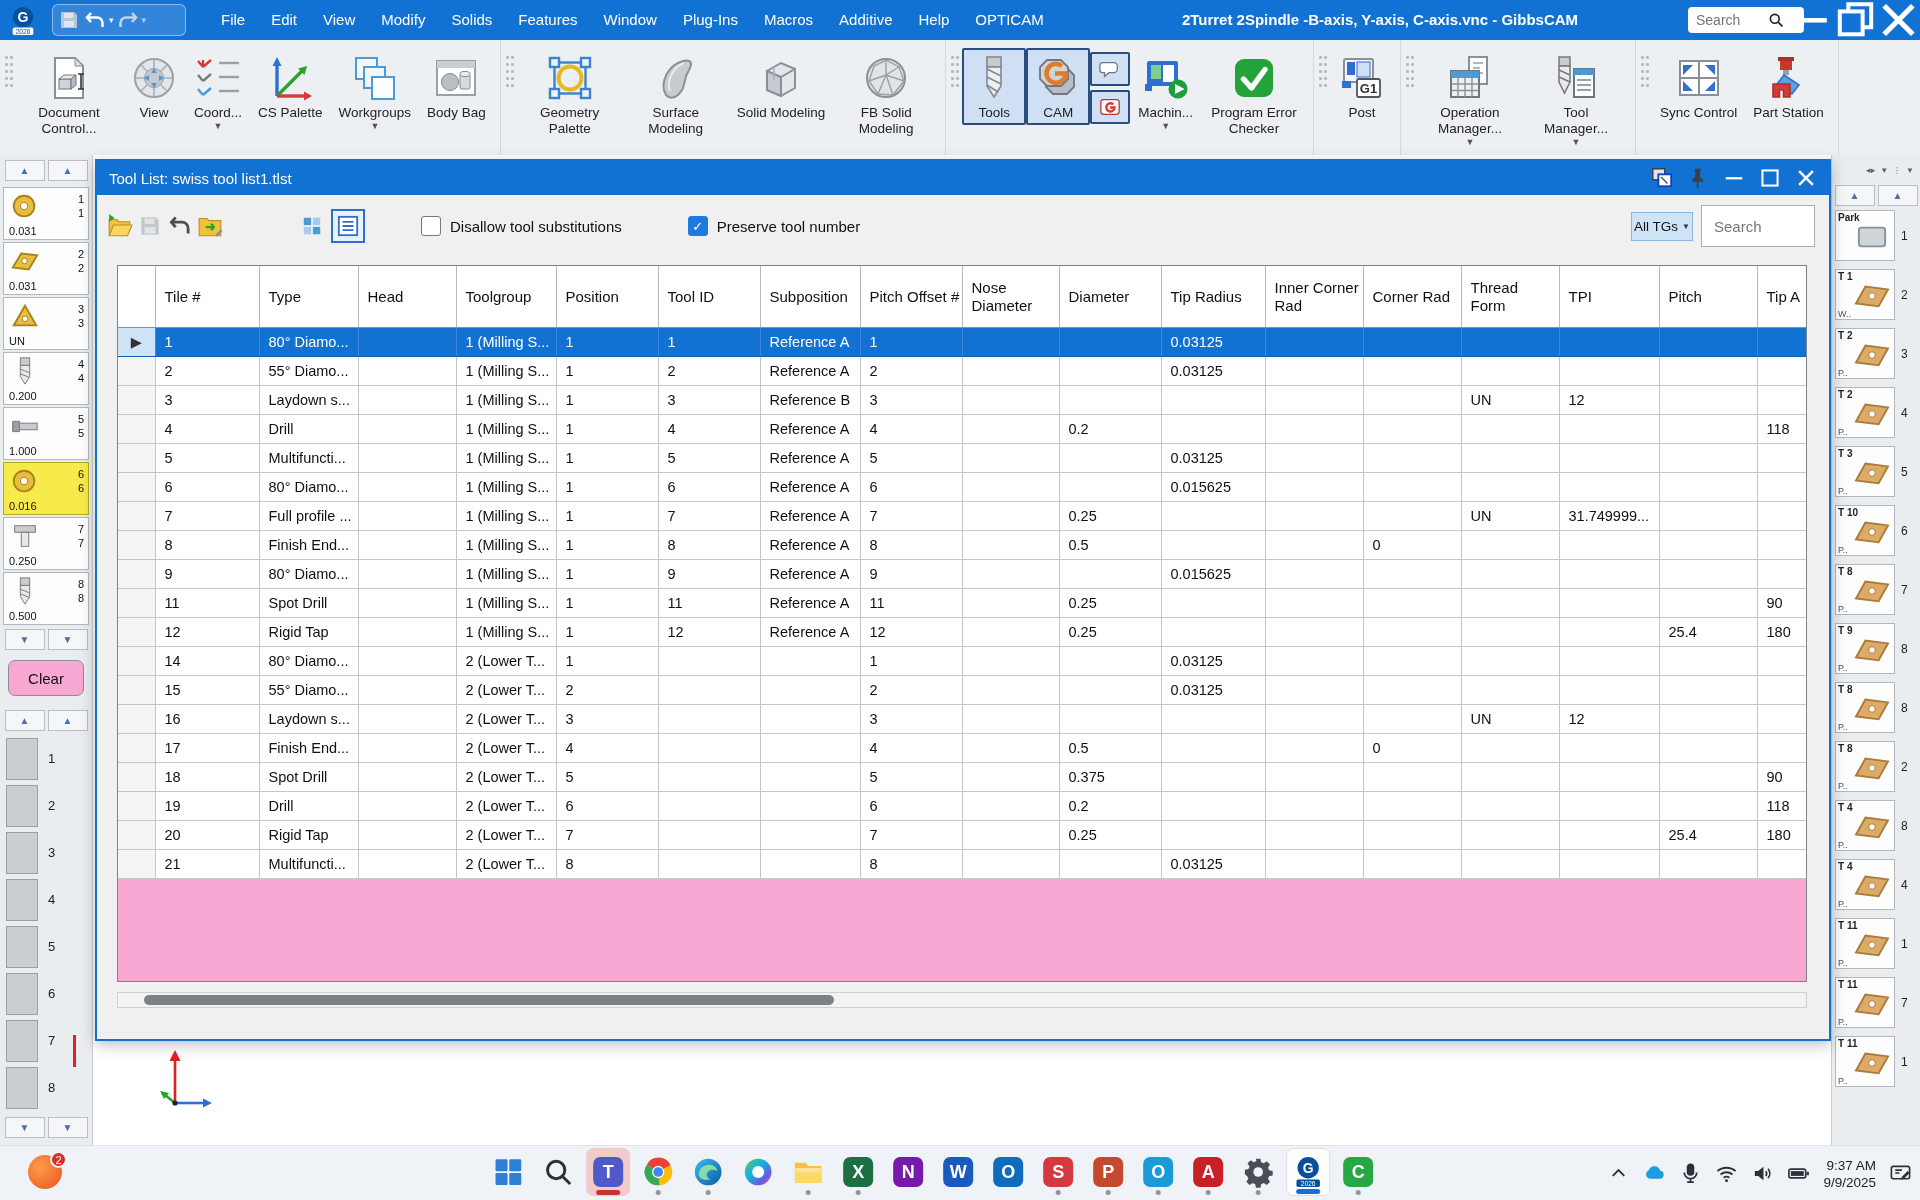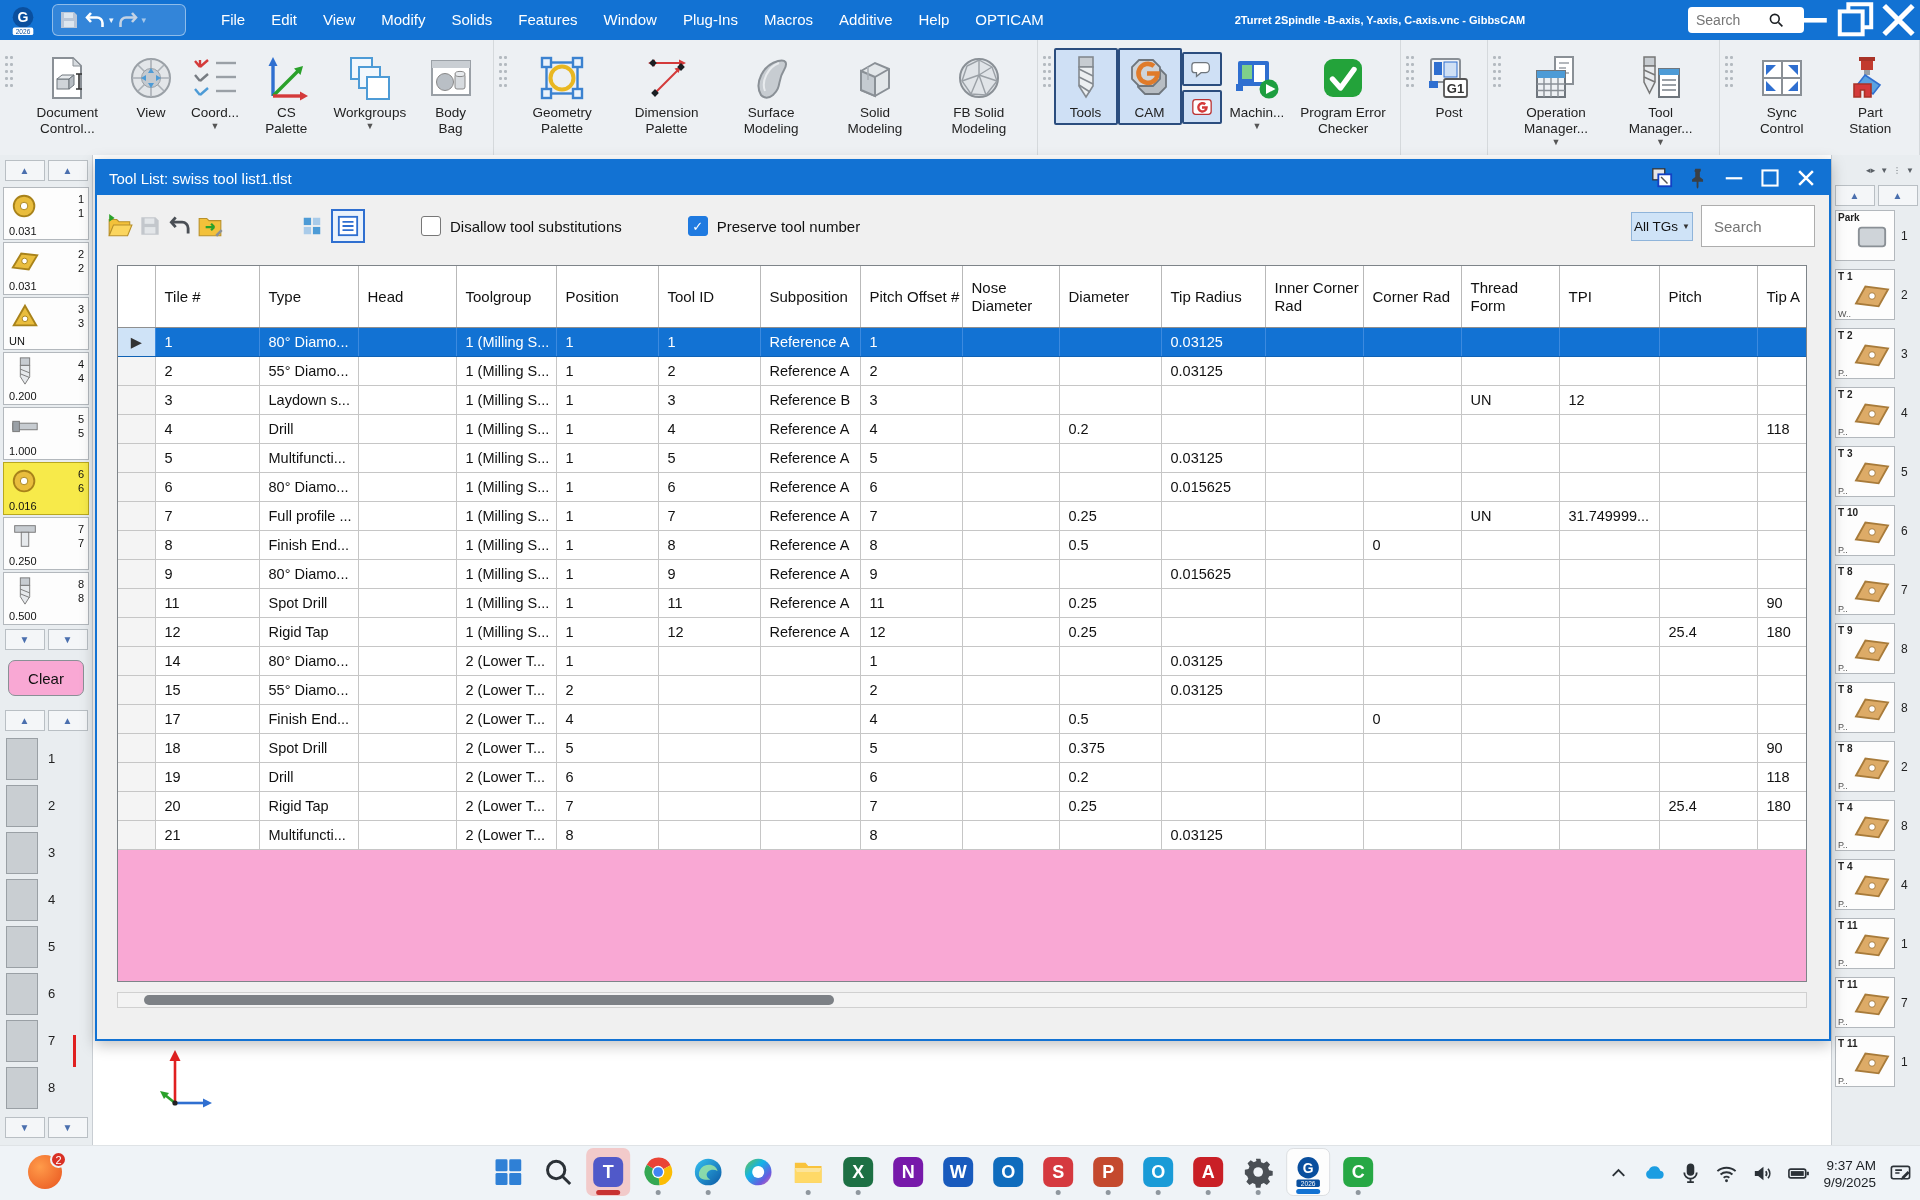--- a/index.html
+++ b/index.html
@@ -13,21 +13,21 @@
             display:flex;align-items:center;color:#fff;}
   #app-logo{width:30px;height:30px;margin-left:8px;}
   #qat{margin-left:14px;width:124px;height:30px;background:rgba(255,255,255,.14);
        border:1px solid rgba(255,255,255,.45);border-radius:6px;display:flex;align-items:center;
        padding:0 4px;gap:2px;}
   #qat .qbtn{width:24px;height:24px;display:flex;align-items:center;justify-content:center;}
   .caret-w{font-size:9px;color:#fff;opacity:.9;}
   .caret-g{font-size:9px;color:#d7e4f2;opacity:.7;}
   #menubar{display:flex;margin-left:22px;}
   .menu-item{padding:0 13px;font-size:15px;line-height:40px;color:#fff;cursor:default;}
-  #win-title{position:absolute;left:1100px;width:560px;text-align:center;font-size:11px;
+  #win-title{position:absolute;left:1100px;width:560px;text-align:center;font-size:15px;
              font-weight:bold;color:#fff;top:0;line-height:40px;white-space:nowrap;}
   #top-search{position:absolute;left:1688px;top:7px;width:104px;height:26px;background:#fff;
               border-radius:4px;display:flex;align-items:center;padding:0 6px;}
   #top-search input{border:none;outline:none;width:70px;font-size:14px;font-style:normal;
               color:#222;background:transparent;font-family:"Liberation Sans",sans-serif;}
   #top-search .svgic{width:16px;height:16px;}
   .win-btn{width:43px;height:40px;display:flex;align-items:center;justify-content:center;}
   #win-controls{position:absolute;right:0;top:0;display:flex;}
 
   
@@ -327,39 +327,20 @@
               <rect x="35" y="35" width="9" height="9"></rect>
             </g>
             <circle cx="24" cy="24" r="11.5" fill="none" stroke="#e9b721" stroke-width="4"></circle>
           </svg>
         </span>
         <div class="rb-label">Geometry Palette</div>
       </div>
       <div class="rb-item">
         <span class="svgic rb-icon">
           <svg viewBox="0 0 48 48">
-            <g stroke="#d43a3a" stroke-width="2" fill="none">
-              <path d="M10 9h28"></path>
-              <path d="M12 39L38 13"></path>
-            </g>
-            <g fill="#d43a3a">
-              <path d="M5 9l7-3.5v7zM43 9l-7-3.5v7zM38 13l-6.5 1.5 4 4.5z"></path>
-            </g>
-            <g fill="#1b1f23">
-              <path d="M10 5l-3.8 4L10 13l3.8-4z"></path>
-              <path d="M12 35l-3.8 4 3.8 4 3.8-4z"></path>
-              <path d="M38 9l-3.8 4 3.8 4 3.8-4z"></path>
-            </g>
-          </svg>
-        </span>
-        <div class="rb-label">Dimension Palette</div>
-      </div>
-      <div class="rb-item">
-        <span class="svgic rb-icon">
-          <svg viewBox="0 0 48 48">
             <path d="M14 41C7 29 16 11 31 7c8-2 10 2 6 9-7 11-2 17-11 25-4 3.5-9 3.5-12 0z" fill="#c7ccd1" stroke="#8a9096" stroke-width="2"></path>
             <path d="M18 37C14 27 21 13 32 9" fill="none" stroke="#e8ebee" stroke-width="2"></path>
           </svg>
         </span>
         <div class="rb-label">Surface Modeling</div>
       </div>
       <div class="rb-item">
         <span class="svgic rb-icon">
           <svg viewBox="0 0 48 48">
             <g stroke="#8a9096" stroke-width="2">
@@ -1302,20 +1283,40 @@
               <td></td>
               <td></td>
               <td>2</td>
               <td></td>
               <td></td>
               <td>0.03125</td>
               <td></td>
               <td></td>
               <td></td>
               <td></td>
+              <td></td>
+              <td></td>
+            </tr>
+            <tr>
+              <td class="selcell"></td>
+              <td>16</td>
+              <td>Laydown s...</td>
+              <td></td>
+              <td>2 (Lower T...</td>
+              <td>3</td>
+              <td></td>
+              <td></td>
+              <td>3</td>
+              <td></td>
+              <td></td>
+              <td></td>
+              <td></td>
+              <td></td>
+              <td>UN</td>
+              <td>12</td>
               <td></td>
               <td></td>
             </tr>
             <tr>
               <td class="selcell"></td>
               <td>17</td>
               <td>Finish End...</td>
               <td></td>
               <td>2 (Lower T...</td>
               <td>4</td>

